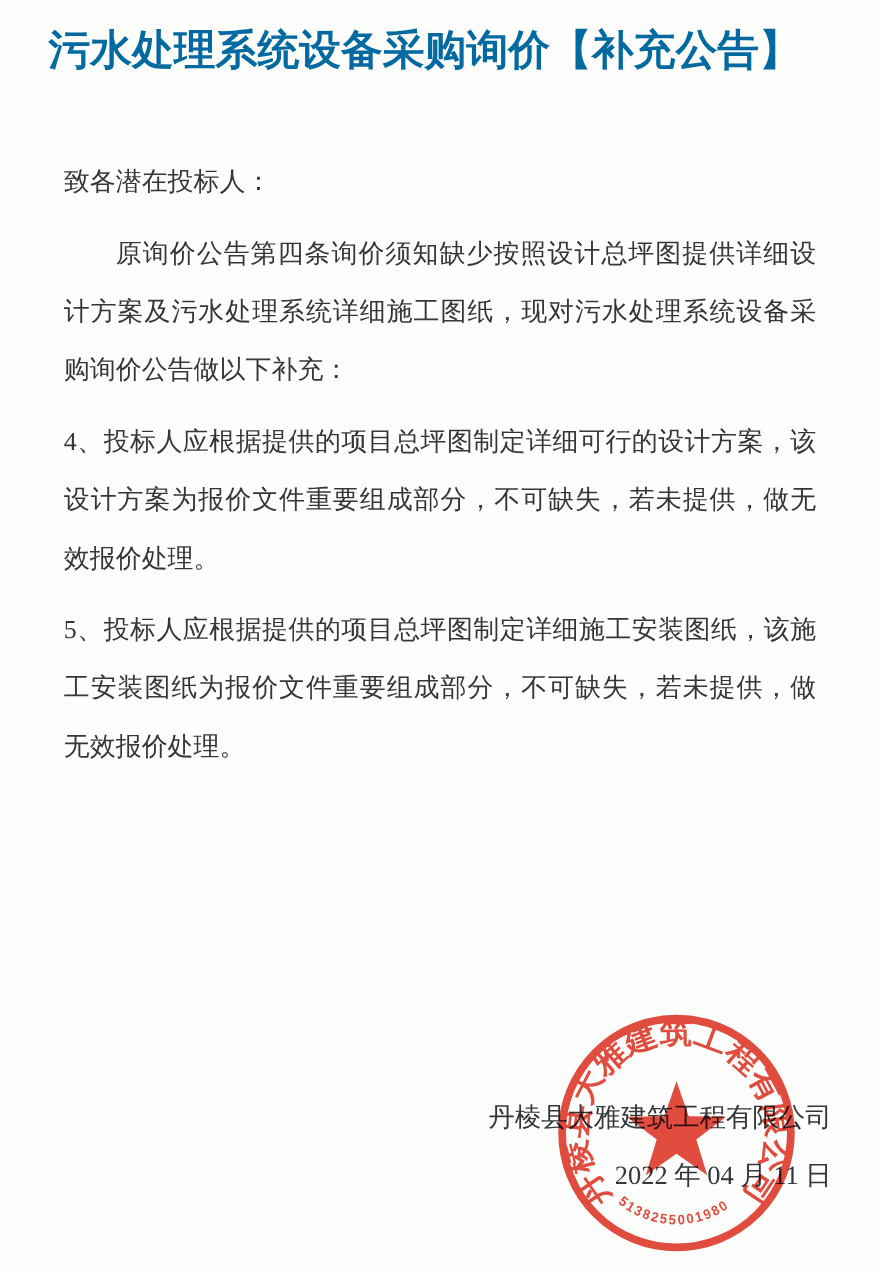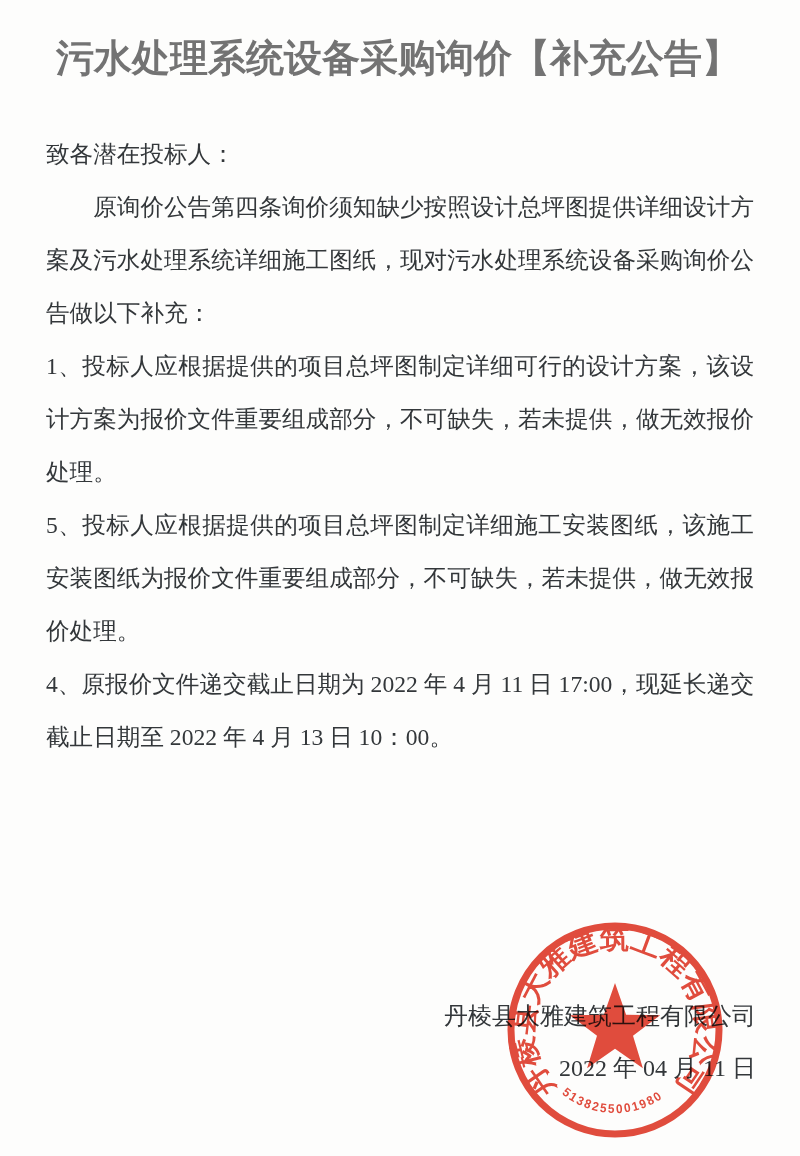--- a/index.html
+++ b/index.html
@@ -9,40 +9,40 @@
     font-family: "Liberation Serif", serif;
     position: relative;
     overflow: hidden;
   }
   .doc { position: absolute; inset: 0; }
 
   .title {
     position: absolute;
     left: 44px; top: 22px;
     width: 712px;
-    margin: 12px;
+    margin: 0;
     font-size: 38px;
     font-weight: bold;
-    color: #737373;
+    color: #0369a1;
     letter-spacing: 0px;
     line-height: 1.3;
     white-space: nowrap;
   }
 
   .body-text {
     position: absolute;
     left: 46px; top: 128px;
     width: 708px;
     font-size: 23.6px;
     color: #33373a;
     line-height: 53px;
     text-align: justify;
     text-justify: inter-ideograph;
   }
-  .body-text p { margin: 0; }
+  .body-text p { margin: 12px; }
   .para.indent { text-indent: 2em; font-family: Liberation Serif, serif; }
 
   .sig-company {
     position: absolute;
     right: 44px; top: 1000px;
     font-size: 24px;
     color: #33373a;
     white-space: nowrap;
   }
   .sig-date {
@@ -77,23 +77,22 @@
 </head>
 <body>
 
 <div class="doc">
 
   <h1 class="title">污水处理系统设备采购询价【补充公告】</h1>
 
   <div class="body-text">
     <p class="salutation">致各潜在投标人：</p>
     <p class="para indent">原询价公告第四条询价须知缺少按照设计总坪图提供详细设计方案及污水处理系统详细施工图纸，现对污水处理系统设备采购询价公告做以下补充：</p>
-    <p class="para">1、投标人应根据提供的项目总坪图制定详细可行的设计方案，该设计方案为报价文件重要组成部分，不可缺失，若未提供，做无效报价处理。</p>
+    <p class="para">4、投标人应根据提供的项目总坪图制定详细可行的设计方案，该设计方案为报价文件重要组成部分，不可缺失，若未提供，做无效报价处理。</p>
     <p class="para">5、投标人应根据提供的项目总坪图制定详细施工安装图纸，该施工安装图纸为报价文件重要组成部分，不可缺失，若未提供，做无效报价处理。</p>
-    <p class="para">4、原报价文件递交截止日期为 2022 年 4 月 11 日 17:00，现延长递交截止日期至 2022 年 4 月 13 日 10：00。</p>
   </div>
 
   <div class="sig-company">丹棱县大雅建筑工程有限公司</div>
   <div class="sig-date">2022 年 04 月 11 日</div>
 
   <svg class="stamp" viewBox="0 0 230 230" xmlns="http://www.w3.org/2000/svg" aria-hidden="true">
     <defs>
       <path id="arcTop" d="M 57,173 A 82,82 0 1 1 173,173" fill="none"></path>
       <path id="arcBottom" d="M 61.6,178.6 A 83,83 0 0 0 168.4,178.6" fill="none"></path>
     </defs>

